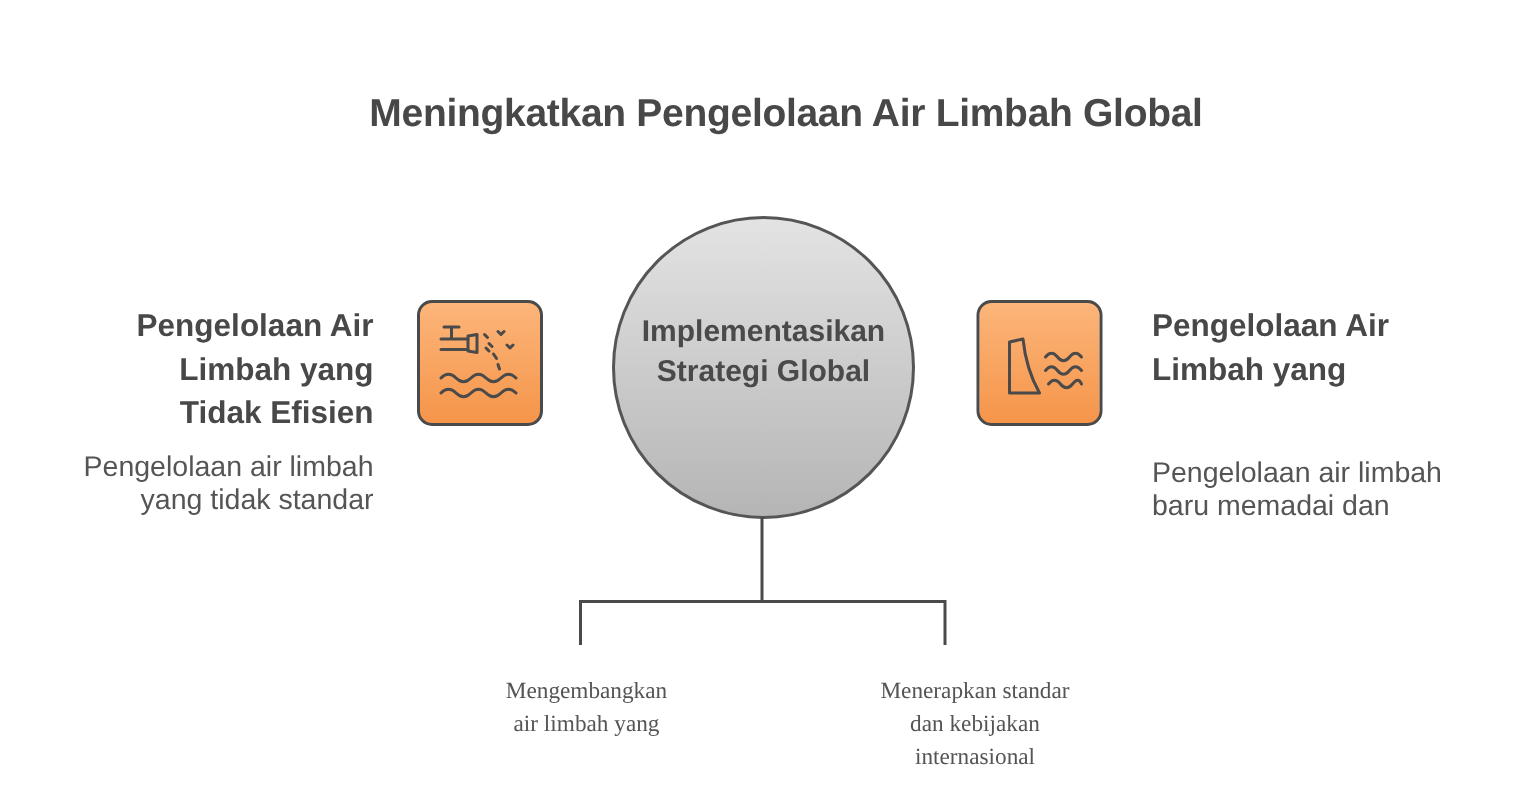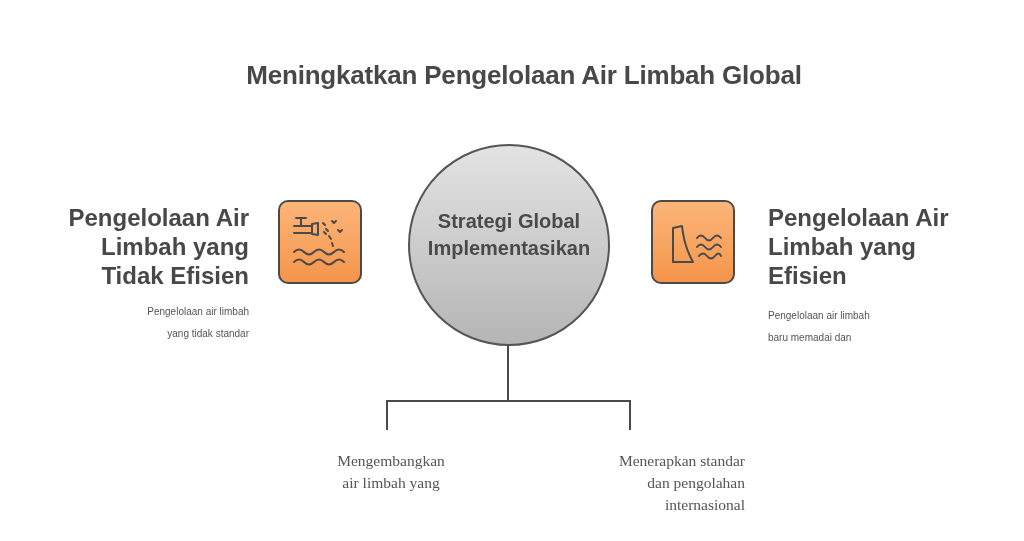--- a/index.html
+++ b/index.html
@@ -5,24 +5,24 @@
     html, body { margin: 0; padding: 0; }
     body {
       width: 1024px; height: 541px; background: #ffffff; position: relative; overflow: hidden;
       font-family: "Liberation Sans", "DejaVu Sans", sans-serif; color: #4a4a4a;
     }
     .title {
       position: absolute; left: 12px; top: 60px; width: 1024px; text-align: center;
       font-size: 26px; font-weight: bold; color: #484848; letter-spacing: -0.2px;
     }
     .side-title {
-      position: absolute; font-size: 24px; font-weight: bold; color: #484848; line-height: 29px;
+      position: absolute; font-size: 21px; font-weight: bold; color: #484848; line-height: 29px;
     }
     .side-desc {
-      position: absolute; font-size: 10px; color: #555555; line-height: 22px;
+      position: absolute; font-size: 19px; color: #555555; line-height: 22px;
     }
     .left { text-align: right; }
     .right { text-align: left; }
     .icon-box {
       position: absolute; width: 84px; height: 84px; border: 2px solid #4a4a4a; border-radius: 10px;
       background: linear-gradient(180deg, #fcb57a 0%, #f5954a 100%); box-sizing: border-box;
     }
     .icon-box svg { position: absolute; left: 0; top: 0; }
     .circle {
       position: absolute; left: 408px; top: 144px; width: 202px; height: 202px; border-radius: 50%;
@@ -61,54 +61,53 @@
       <path d="M43 21 L45 23 M46 27 L48 29 M44 30 L46 32 M49 34 L51 37 M52 41 L53 44"></path>
       <path d="M52 19 L54 21 L56 19 M58 28 L60 30 L62 28"></path>
       <path d="M14 50 Q19 45 24 50 T34 50 T44 50 T54 50 T64 50"></path>
       <path d="M14 60 Q19 55 24 60 T34 60 T44 60 T54 60 T64 60"></path>
     </g>
   </svg>
 </div>
 
 <div class="circle">
   <div class="circle-label">
+    <div>Implementasikan</div>
     <div>Strategi Global</div>
-    <div>Implementasikan</div>
   </div>
 </div>
 
 <div class="icon-box" style="left:651px; top:200px;">
   <svg width="80" height="80" viewBox="0 0 80 80">
     <g fill="none" stroke="#4a4a4a" stroke-width="2" stroke-linecap="round" stroke-linejoin="round">
       <path d="M20 26 L29 24 Q31 44 40 60 L20 60 Z"></path>
       <path d="M44 36 Q48 31 52 36 T60 36 T68 36"></path>
       <path d="M44 45 Q48 40 52 45 T60 45 T68 45"></path>
       <path d="M46 54 Q50 49 54 54 T62 54 T68 54"></path>
     </g>
   </svg>
 </div>
 
 <div class="side-title right" style="left:768px; top:203px; width:220px;">
   <div>Pengelolaan Air</div>
   <div>Limbah yang</div>
-  <div>Efisien</div>
 </div>
 <div class="side-desc right" style="left:768px; top:305px; width:220px;">
   <div>Pengelolaan air limbah</div>
   <div>baru memadai dan</div>
 </div>
 
 <svg class="connector" width="1024" height="541">
   <g fill="none" stroke="#4a4a4a" stroke-width="2">
     <path d="M508 345 V401"></path>
     <path d="M387 430 V401 H630 V430"></path>
   </g>
 </svg>
 
 <div class="branch-text" style="left:281px; top:450px;">
   <div>Mengembangkan</div>
   <div>air limbah yang</div>
 </div>
-<div class="branch-text" style="left:525px; top:450px;text-align:right;">
+<div class="branch-text" style="left:540px; top:450px;">
   <div>Menerapkan standar</div>
-  <div>dan pengolahan</div>
+  <div>dan kebijakan</div>
   <div>internasional</div>
 </div>
 
 </body></html>

